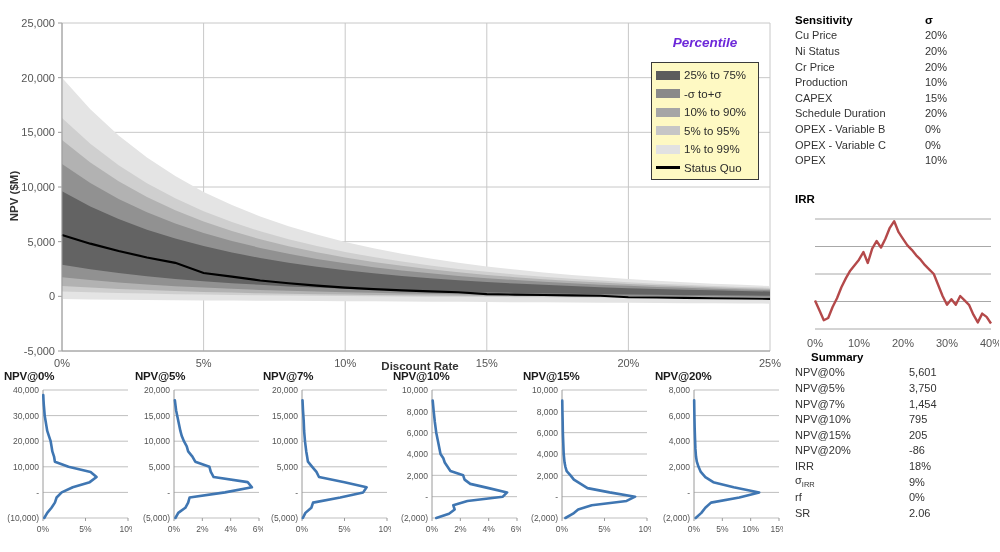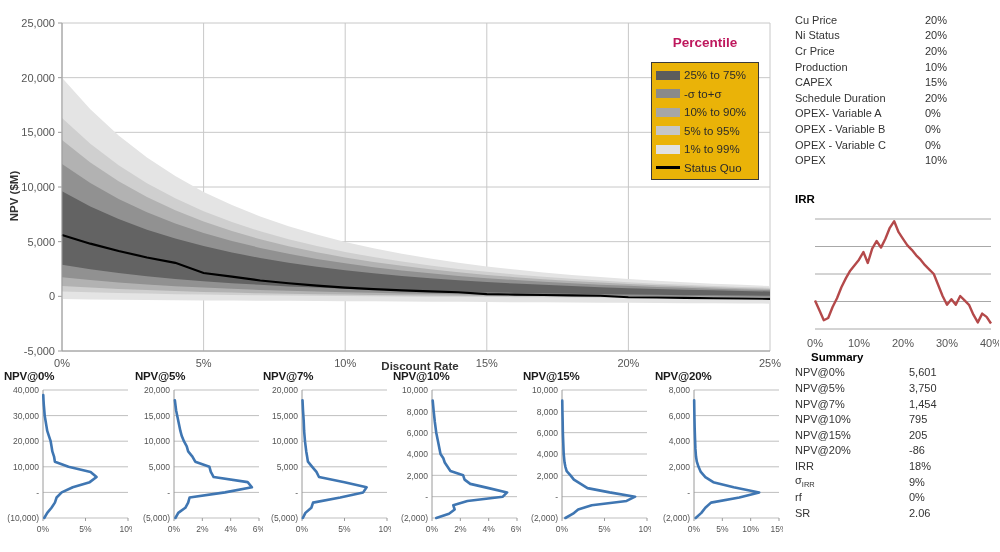--- a/index.html
+++ b/index.html
@@ -7,24 +7,24 @@
        font-family:"Liberation Sans","DejaVu Sans",sans-serif;color:#3d3d3d;}
 
   
   #main-chart{position:absolute;left:0;top:6px;width:782px;height:368px;}
   #main-chart svg{display:block;}
   .tick-label{font-size:11px;fill:#555;}
   .axis-title{font-size:11.5px;fill:#333;font-weight:bold;}
 
   
   #legend-box{position:absolute;left:651px;top:62px;width:108px;height:118px;
-              border:1px solid #3a3a3a;background:#eab308;z-index:6;
+              border:1px solid #3a3a3a;background:#fef9c3;z-index:6;
               padding:3px 4px 0 4px;box-sizing:border-box;}
   #legend-title{position:absolute;left:651px;top:35px;width:108px;text-align:center;
-                font-size:13.5px;font-weight:bold;color:#be185d;z-index:6;}
+                font-size:13.5px;font-weight:bold;color:#6d28d9;z-index:6;font-style:italic;}
   .legend-row{display:flex;align-items:center;height:18.5px;}
   .legend-swatch{width:24px;height:9px;margin-right:4px;flex:0 0 auto;}
   .legend-line{width:24px;height:3px;background:#000;margin-right:4px;flex:0 0 auto;}
   .legend-text{font-size:11.5px;color:#2b2b2b;white-space:nowrap;}
 
   
   #histo-row{position:absolute;left:0;top:370px;width:790px;height:182px;}
   .histo{position:absolute;top:0;width:132px;height:182px;}
   .histo-title{font-size:11.5px;font-weight:bold;color:#1a1a1a;
                margin:0 0 2px 4px;letter-spacing:-0.2px;}
@@ -305,20 +305,24 @@
   </div>
 
 <div id="right-panel">
 
   <table id="sens-table" class="tbl">
     <colgroup>
         <col class="c1">
         <col>
       </colgroup>
     <tbody id="sens-body">
+        <tr class="head">
+          <td>Sensitivity</td>
+          <td class="val">σ</td>
+        </tr>
         <tr>
           <td>Cu Price</td>
           <td class="val">20%</td>
         </tr>
         <tr>
           <td>Ni Status</td>
           <td class="val">20%</td>
         </tr>
         <tr>
           <td>Cr Price</td>
@@ -328,24 +332,20 @@
           <td>Production</td>
           <td class="val">10%</td>
         </tr>
         <tr>
           <td>CAPEX</td>
           <td class="val">15%</td>
         </tr>
         <tr>
           <td>Schedule Duration</td>
           <td class="val">20%</td>
-        </tr>
-        <tr>
-          <td>OPEX- Variable A</td>
-          <td class="val">0%</td>
         </tr>
         <tr>
           <td>OPEX - Variable B</td>
           <td class="val">0%</td>
         </tr>
         <tr>
           <td>OPEX - Variable C</td>
           <td class="val">0%</td>
         </tr>
         <tr>

